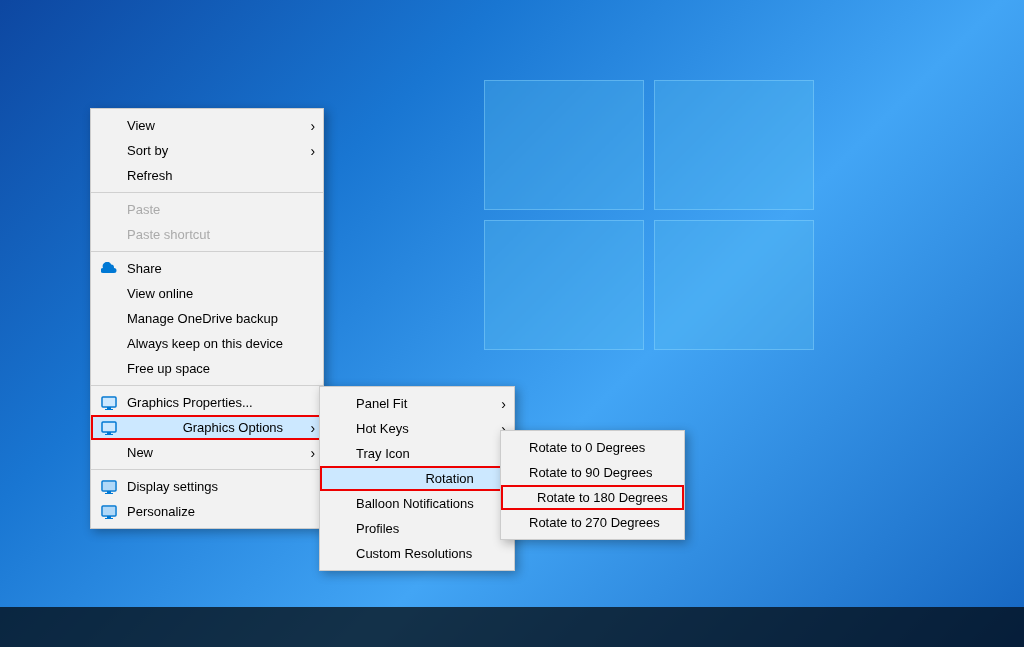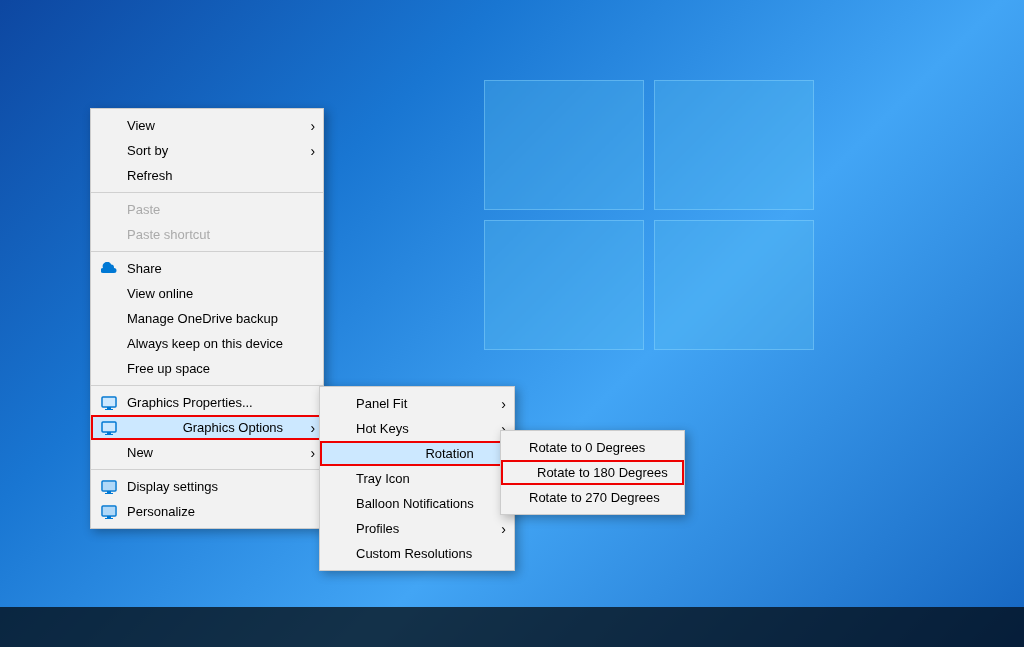--- a/index.html
+++ b/index.html
@@ -230,42 +230,45 @@
 </div>
 
 <div class="context-menu" style="position:absolute;top:386px;left:319px;z-index:101;min-width:190px;">
 
   <div class="menu-item has-submenu">
     <span>Panel Fit</span>
   </div>
   <div class="menu-item has-submenu">
     <span>Hot Keys</span>
   </div>
+  <div class="menu-item has-submenu">
+    <span>Tray Icon</span>
+  </div>
   <div class="menu-item highlighted has-submenu red-outline">
     <span>Rotation</span>
   </div>
   <div class="menu-item has-submenu">
-    <span>Tray Icon</span>
-  </div>
-  <div class="menu-item has-submenu">
     <span>Balloon Notifications</span>
   </div>
   <div class="menu-item has-submenu">
     <span>Profiles</span>
   </div>
   <div class="menu-item">
     <span>Custom Resolutions</span>
   </div>
 </div>
 
 <div class="context-menu" style="position:absolute;top:430px;left:500px;z-index:102;min-width:180px;">
 
   <div class="rotate-item" style="position:relative;">
     <span>Rotate to 0 Degrees</span>
   </div>
+  <div class="rotate-item">
+    <span>Rotate to 90 Degrees</span>
+  </div>
   <div class="rotate-item red-outline">
     <span>Rotate to 180 Degrees</span>
   </div>
   <div class="rotate-item">
     <span>Rotate to 270 Degrees</span>
   </div>
 </div>
 
 <div class="taskbar"></div>
 

